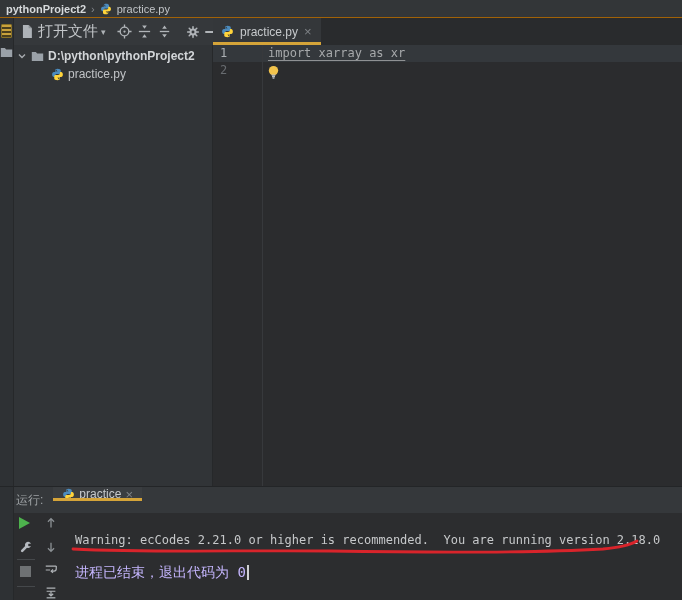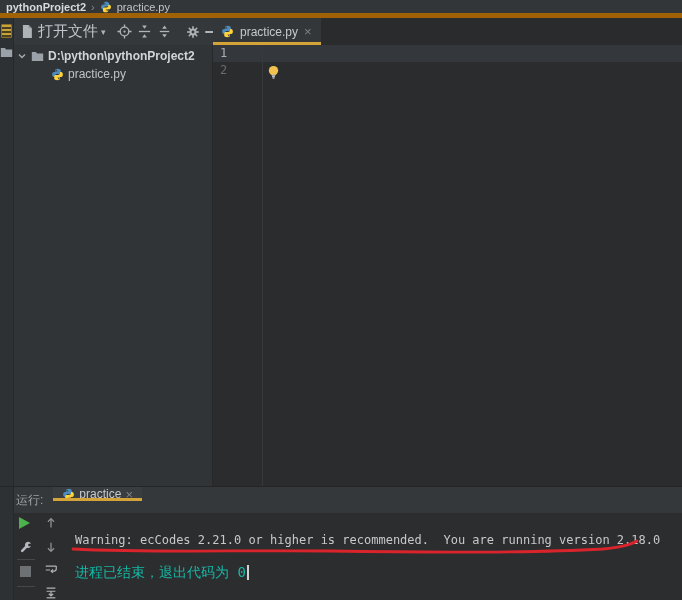--- a/index.html
+++ b/index.html
@@ -10,21 +10,21 @@
     font-family:"Liberation Sans",sans-serif;
     -webkit-font-smoothing:antialiased;
   }
   .abs{position:absolute;}
   .icon{display:inline-flex;align-items:center;justify-content:center;flex:none;}
   svg{display:block;}
 
   
   .breadcrumb-bar{
     left:0;top:0;width:682px;height:18px;background:#333638;
-    border-bottom:5px solid #a16207;
+    border-bottom:1px solid #a16207;
     display:flex;align-items:center;padding-left:6px;gap:5px;
     font-size:11px;color:#c2c5c8;
   }
   .bc-project{font-weight:bold;color:#d7dadc;}
   .bc-sep{color:#84888c;font-size:11px;}
 
   
   .stripe{
     left:0;top:18px;width:14px;height:582px;background:#2e3134;
     border-right:1px solid #26282a;
@@ -90,21 +90,21 @@
   .run-tab{
     position:relative;display:flex;align-items:center;gap:4px;
     padding:0 9px;background:#3a3d40;
   }
   .run-body{left:14px;top:513px;width:668px;height:87px;background:#2c2d2f;}
   .hsep{position:absolute;width:18px;height:1px;background:#45484b;}
 
   .console-line{position:absolute;left:75px;
     font-family:"DejaVu Sans Mono",monospace;font-size:12px;line-height:17px;
     color:#c6c8ca;white-space:pre;}
-  .console-line.cjk{font-size:14px;color:#14b8a6;display:flex;align-items:center;}
+  .console-line.cjk{font-size:14px;color:#c4b5fd;display:flex;align-items:center;}
   .text-cursor{display:inline-block;width:2px;height:15px;background:#d0d2d4;margin-left:1px;}
 
   .annotation-svg{left:0;top:0;width:682px;height:600px;pointer-events:none;}
 
   .play-tri{width:0;height:0;border-left:11px solid #4db24d;border-top:6.5px solid transparent;border-bottom:6.5px solid transparent;}
   .stop-sq{width:11px;height:11px;background:#6e7173;}
 </style>
 </head>
 <body>
 
@@ -214,20 +214,21 @@
       </span>
       <span>practice.py</span>
     </div>
   </div>
 
   <div class="abs editor">
     <div class="current-line"></div>
     <div class="gutter-sep"></div>
     <div class="gutter-num active" style="top:0;">1</div>
     <div class="gutter-num" style="top:17px;">2</div>
+    <div class="code-line" style="top:0;">import xarray as xr</div>
     <span class="icon abs" style="left:53px;top:19px;">
       <svg width="15" height="16" viewBox="0 0 16 17">
           <circle cx="8" cy="7" r="5" fill="#f2c34c"></circle>
           <path d="M6 11.8h4M6.4 13.4h3.2M7 15h2" stroke="#b9bdc1" stroke-width="1.2"></path>
         </svg>
     </span>
   </div>
 
   <div class="abs run-sep-top"></div>
 

